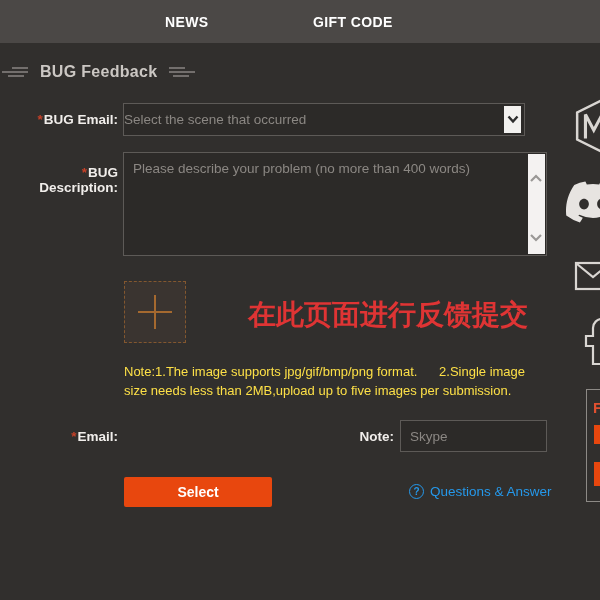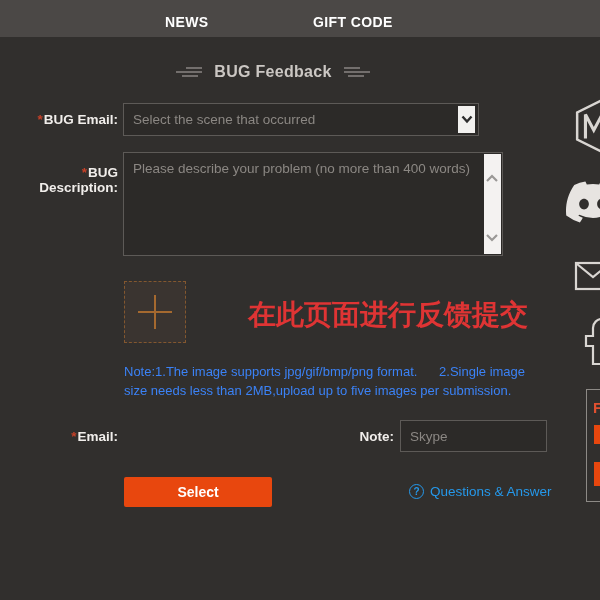--- a/index.html
+++ b/index.html
@@ -1,54 +1,54 @@
 <!DOCTYPE html>
 <html><head>
 <meta charset="utf-8">
 <style>
   * { margin:0; padding:0; box-sizing:border-box; }
   html,body { width:600px; height:600px; }
   body { font-family:"Liberation Sans",sans-serif; }
   .screen { position:relative; width:600px; height:600px; background:#312f2d; overflow:hidden; }
 
   
-  .topnav { position:absolute; left:0; top:0; width:600px; height:37px; background:#4b4846; }
+  .topnav { position:absolute; left:0; top:0; width:600px; height:43px; background:#4b4846; }
   .nav-link { position:absolute; top:14px; color:#ffffff; font-size:14px; font-weight:700; letter-spacing:.4px; cursor:pointer; text-decoration:none; }
   .nav-news { left:165px; }
   .nav-gift { left:313px; }
 
   
-  .title-row { position:absolute; left:0; top:60px; width:546px; height:24px; display:flex; align-items:center; justify-content:center; gap:10px; }
+  .title-row { position:absolute; left:0; top:60px; width:546px; height:24px; display:flex; align-items:center; gap:10px; }
   .page-title { color:#cbc7c3; font-size:16px; font-weight:700; letter-spacing:.3px; }
   .deco { width:30px; height:14px; }
 
   
   .lbl { position:absolute; width:118px; text-align:right; color:#f1eeeb; font-size:13.5px; font-weight:700; }
   .req { color:#c64128; margin-right:1px; }
 
   
   .field { position:absolute; background:#2c2a28; border:1px solid #5d5a57; color:#8b8783; }
-  .select-box { left:123px; top:103px; width:356px; height:33px; font-size:13.5px; line-height:31px; padding-left:9px; cursor:pointer; }
+  .select-box { left:123px; top:103px; width:402px; height:33px; font-size:13.5px; line-height:31px; cursor:pointer; }
   .select-arrow { position:absolute; top:2px; right:3px; bottom:2px; width:17px; background:#f2f1ef; display:flex; align-items:center; justify-content:center; cursor:pointer; }
 
-  .textarea-box { left:123px; top:152px; width:380px; height:104px; }
+  .textarea-box { left:123px; top:152px; width:424px; height:104px; }
   .textarea-box textarea { position:absolute; inset:0; background:transparent; border:0; resize:none; outline:none;
       font-family:"Liberation Sans",sans-serif; font-size:13.5px; color:#cfcbc7; padding:8px 26px 8px 9px; }
   .textarea-box textarea::placeholder { color:#8b8783; }
   .vscroll { position:absolute; top:1px; right:1px; bottom:1px; width:17px; background:#f4f2f1; }
   .vscroll .chev-up { position:absolute; top:20px; left:1px; }
   .vscroll .chev-dn { position:absolute; bottom:12px; left:1px; }
 
   
   .upload-box { position:absolute; left:124px; top:281px; width:62px; height:62px; background:#3a3430;
       border:1px dashed #83572f; display:flex; align-items:center; justify-content:center; cursor:pointer; }
   .overlay-red { position:absolute; left:248px; top:296px; font-size:28px; font-weight:700; color:#df3434;
       font-family:"Liberation Sans","DejaVu Sans",sans-serif; white-space:nowrap; }
 
-  .note { position:absolute; left:124px; top:362px; width:420px; color:#3b82f6; font-size:13px; line-height:19px; white-space:pre-wrap; }
+  .note { position:absolute; left:124px; top:362px; width:420px; color:#fde047; font-size:13px; line-height:19px; white-space:pre-wrap; }
 
   .input-box { height:32px; }
   .email-input { left:124px; top:420px; width:148px; }
   .skype-input { left:400px; top:420px; width:147px; }
   .field input { width:100%; height:100%; background:transparent; border:0; outline:none; padding:0 9px;
       font-family:"Liberation Sans",sans-serif; font-size:13.5px; color:#cfcbc7; }
   .field input::placeholder { color:#8b8783; }
 
   .submit-btn { position:absolute; left:124px; top:477px; width:148px; height:30px; background:#e8470e; border:0; border-radius:2px;
       color:#ffffff; font-family:"Liberation Sans",sans-serif; font-size:14px; font-weight:700; cursor:pointer; }

